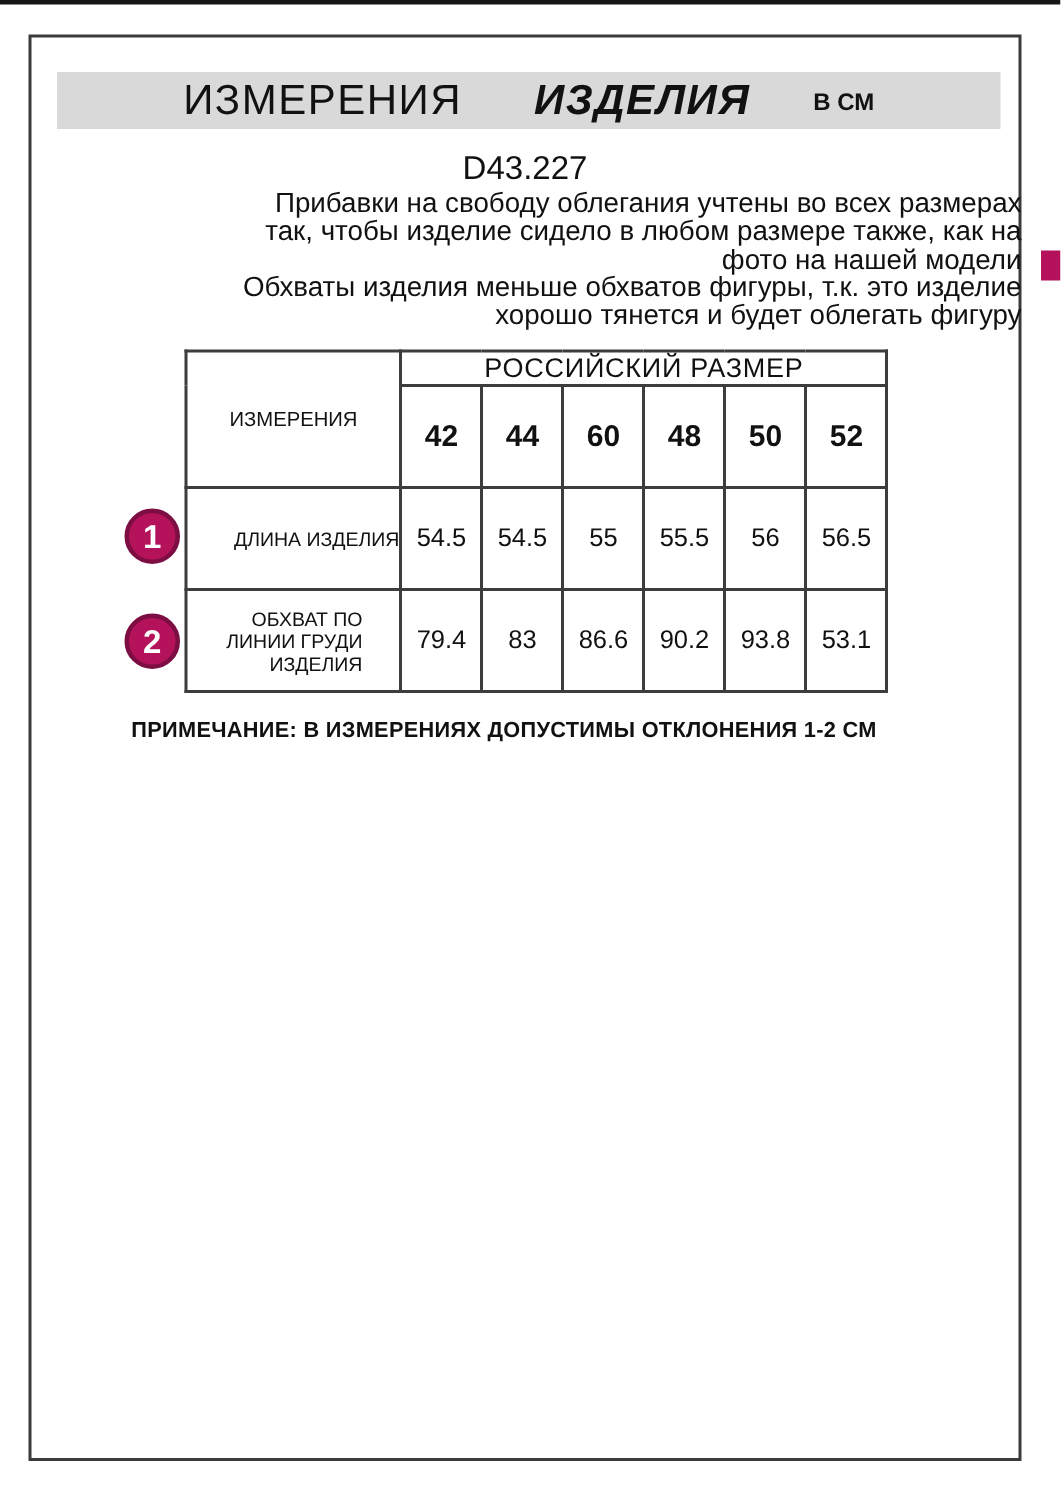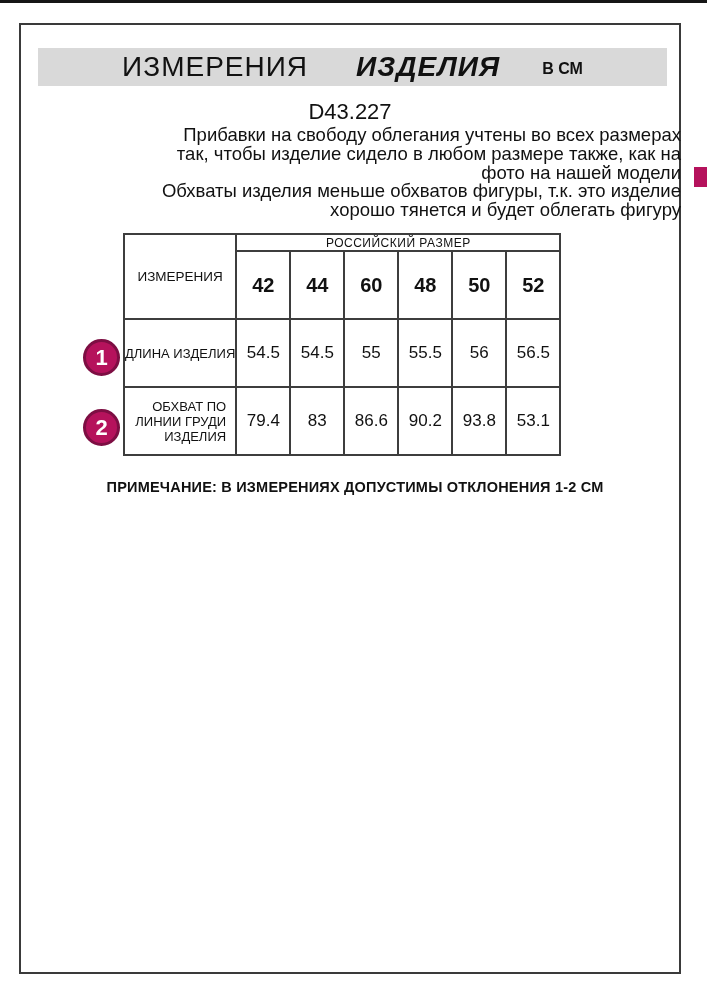--- a/index.html
+++ b/index.html
@@ -28,38 +28,38 @@
   .para-2{top:181px;}
   table.size-table{
     position:absolute;left:123px;top:233px;border-collapse:collapse;
     table-layout:fixed;
   }
   table.size-table td{
     border:2px solid var(--line,#3d3d3d);text-align:center;vertical-align:middle;
     padding:0;overflow:hidden;
   }
   td.corner{width:110px;font-size:13.5px;}
-  td.group-head{height:15px;font-size:12px;letter-spacing:.5px;}
+  td.group-head{height:15px;font-size:18px;letter-spacing:.5px;}
   tr.sizes-row td{height:66px;font-size:20px;font-weight:bold;}
   tr.sizes-row td, tr.data-row td.val{width:52px;}
   tr.data-row td{height:66px;}
   tr.data-row td.val{font-size:17px;}
   td.rlabel{font-size:13px;line-height:15px;}
-  td.rlabel .nowrap{white-space:nowrap;}
+  td.rlabel .nowrap{white-space:nowrap;margin-left:31px;}
   td.rlabel .wrap3{display:inline-block;max-width:92px;text-align:right;}
   .badge{
     position:absolute;left:83px;width:31px;height:31px;border-radius:50%;
     background:var(--accent,#b5125c);border:3px solid var(--accent-dark,#7d0e43);
     color:#fff;font-size:22px;font-weight:bold;
     display:flex;align-items:center;justify-content:center;
   }
   .badge-1{top:339px;}
   .badge-2{top:409px;}
   .note{
-    position:absolute;left:24px;top:479px;width:662px;text-align:center;
+    position:absolute;left:5px;top:479px;width:662px;text-align:center;
     font-size:14.5px;font-weight:bold;letter-spacing:.2px;
   }
   .edge-mark{
     position:absolute;left:694px;top:167px;width:13px;height:20px;
     background:var(--accent,#b5125c);
   }
 </style>
 </head>
 <body>
 

